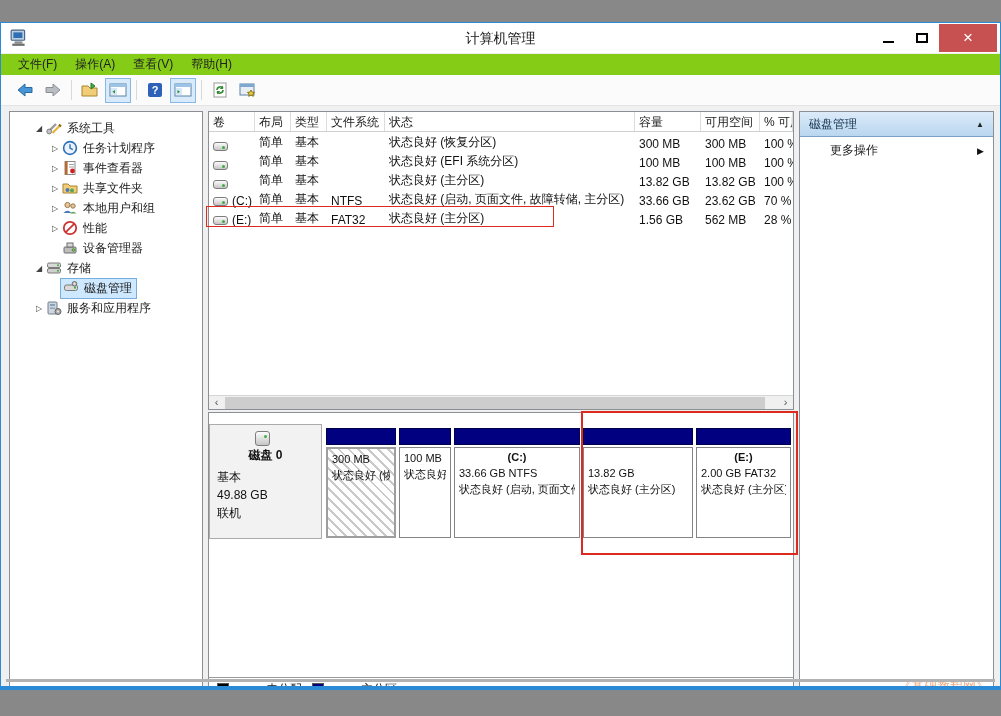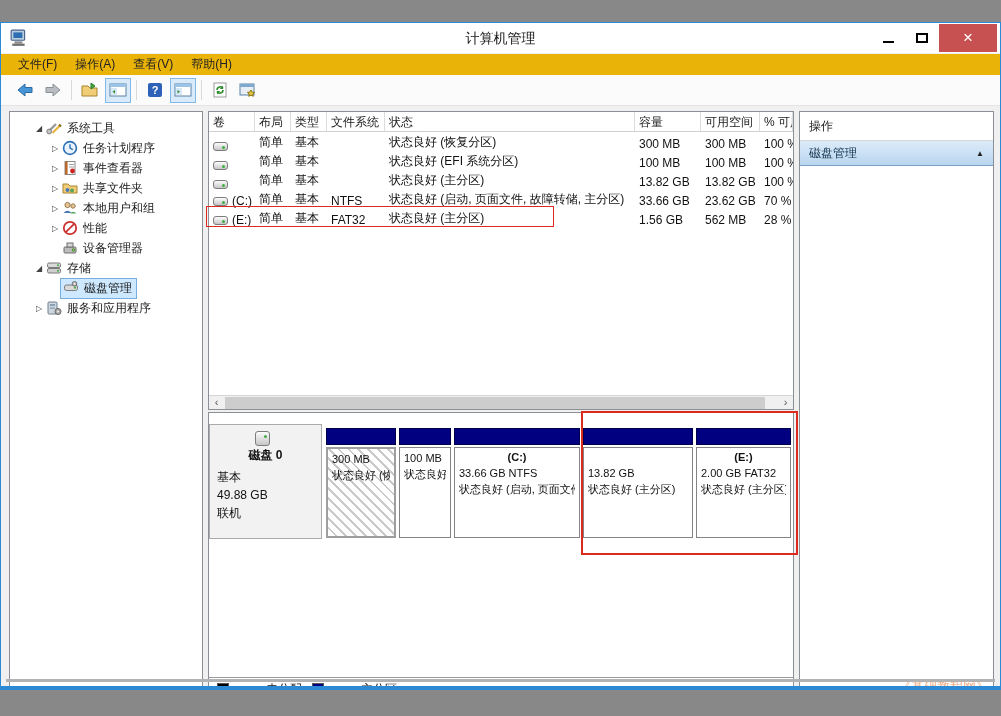--- a/index.html
+++ b/index.html
@@ -14,21 +14,21 @@
   
   .titlebar { position:absolute; left:0; top:0; right:0; height:30px; background:#fff; }
   .app-icon { position:absolute; left:9px; top:6px; width:18px; height:18px; }
   .title { position:absolute; left:0; right:0; top:7px; text-align:center; font-size:14px; color:#1a1a1a; }
   .win-controls { position:absolute; right:3px; top:1px; height:28px; display:flex; }
   .wc { width:34px; height:28px; display:flex; align-items:center; justify-content:center; font-size:14px; color:#000; cursor:default; }
   .wc.min span { display:block; width:11px; height:2px; background:#000; margin-top:8px; }
   .wc.max span { display:block; width:12px; height:10px; border:2px solid #000; background:#fff; }
   .wc.close { width:58px; background:#c75050; color:#fff; font-size:17px; }
   
-  .menubar { position:absolute; left:0; top:30px; right:0; height:22px; background:#eab308; border-top:1px solid #f0f0f0; display:flex; align-items:center; padding-left:8px; }
+  .menubar { position:absolute; left:0; top:30px; right:0; height:22px; background:#84cc16; border-top:1px solid #f0f0f0; display:flex; align-items:center; padding-left:8px; }
   .menu-item { font-size:12px; color:#222; padding:3px 9px; }
   
   .toolbar { position:absolute; left:0; top:52px; right:0; height:31px; background:#fbfbfb; border-bottom:1px solid #e4e4e4; display:flex; align-items:center; padding-left:10px; }
   .tb-btn { width:26px; height:25px; display:flex; align-items:center; justify-content:center; border:1px solid transparent; margin:0 1px; }
   .tb-btn.active { background:#d9eafb; border:1px solid #84b9e6; }
   .tb-sep { width:1px; height:20px; background:#d9d9d9; margin:0 4px; }
   
   .pane { position:absolute; background:#fff; border:1px solid #8b9097; }
   .tree-pane    { left:8px;   top:88px;  width:194px; height:594px; overflow:hidden; }
   .top-pane     { left:207px; top:88px;  width:586px; height:299px; overflow:hidden; }
@@ -444,25 +444,28 @@
         <span>未分配</span>
       </div>
       <div class="legend-item">
         <span class="legend-sq navy"></span>
         <span>主分区</span>
       </div>
     </div>
   </div>
 
   <div class="pane actions-pane">
-    <div class="act-header">操作</div>
     <div class="act-group">
       <span>磁盘管理</span>
       <span class="collapse">▲</span>
     </div>
+    <div class="act-more">
+      <span class="lbl">更多操作</span>
+      <span class="arrow">▶</span>
+    </div>
     <div class="watermark">《基础教程网》</div>
   </div>
 
   <div class="bottom-shade"></div>
 
   <div class="red-rect rr1"></div>
   <div class="red-rect rr2"></div>
 
 </div>
 

